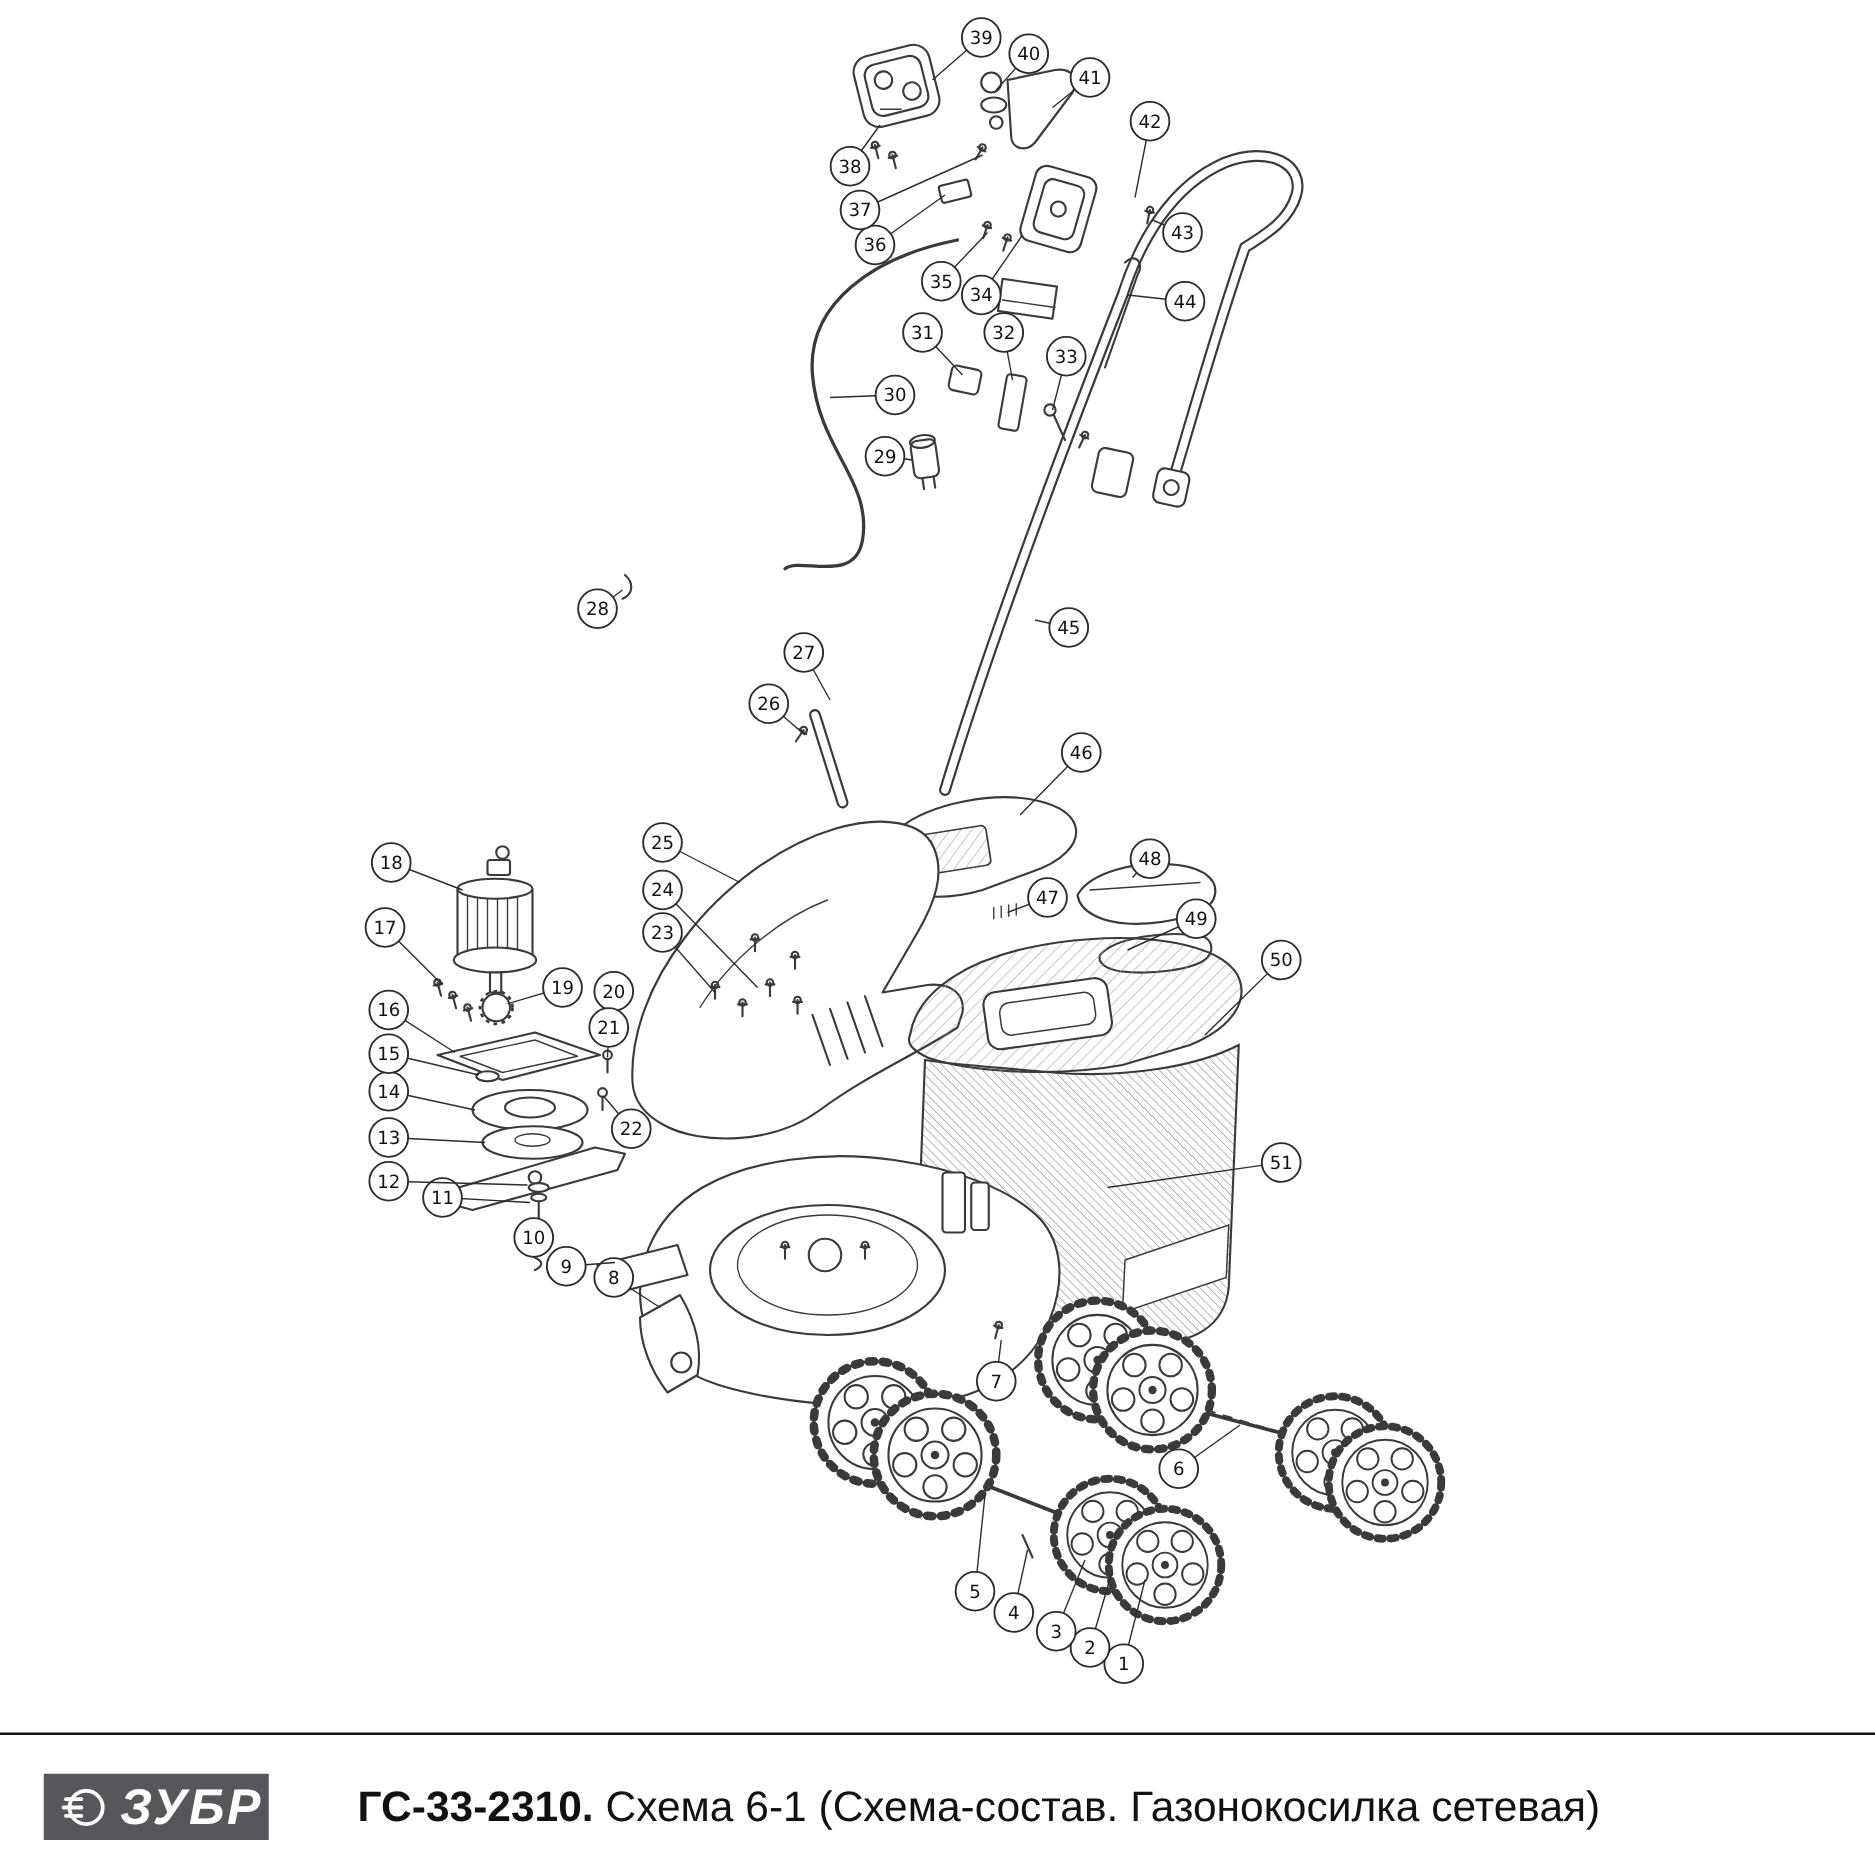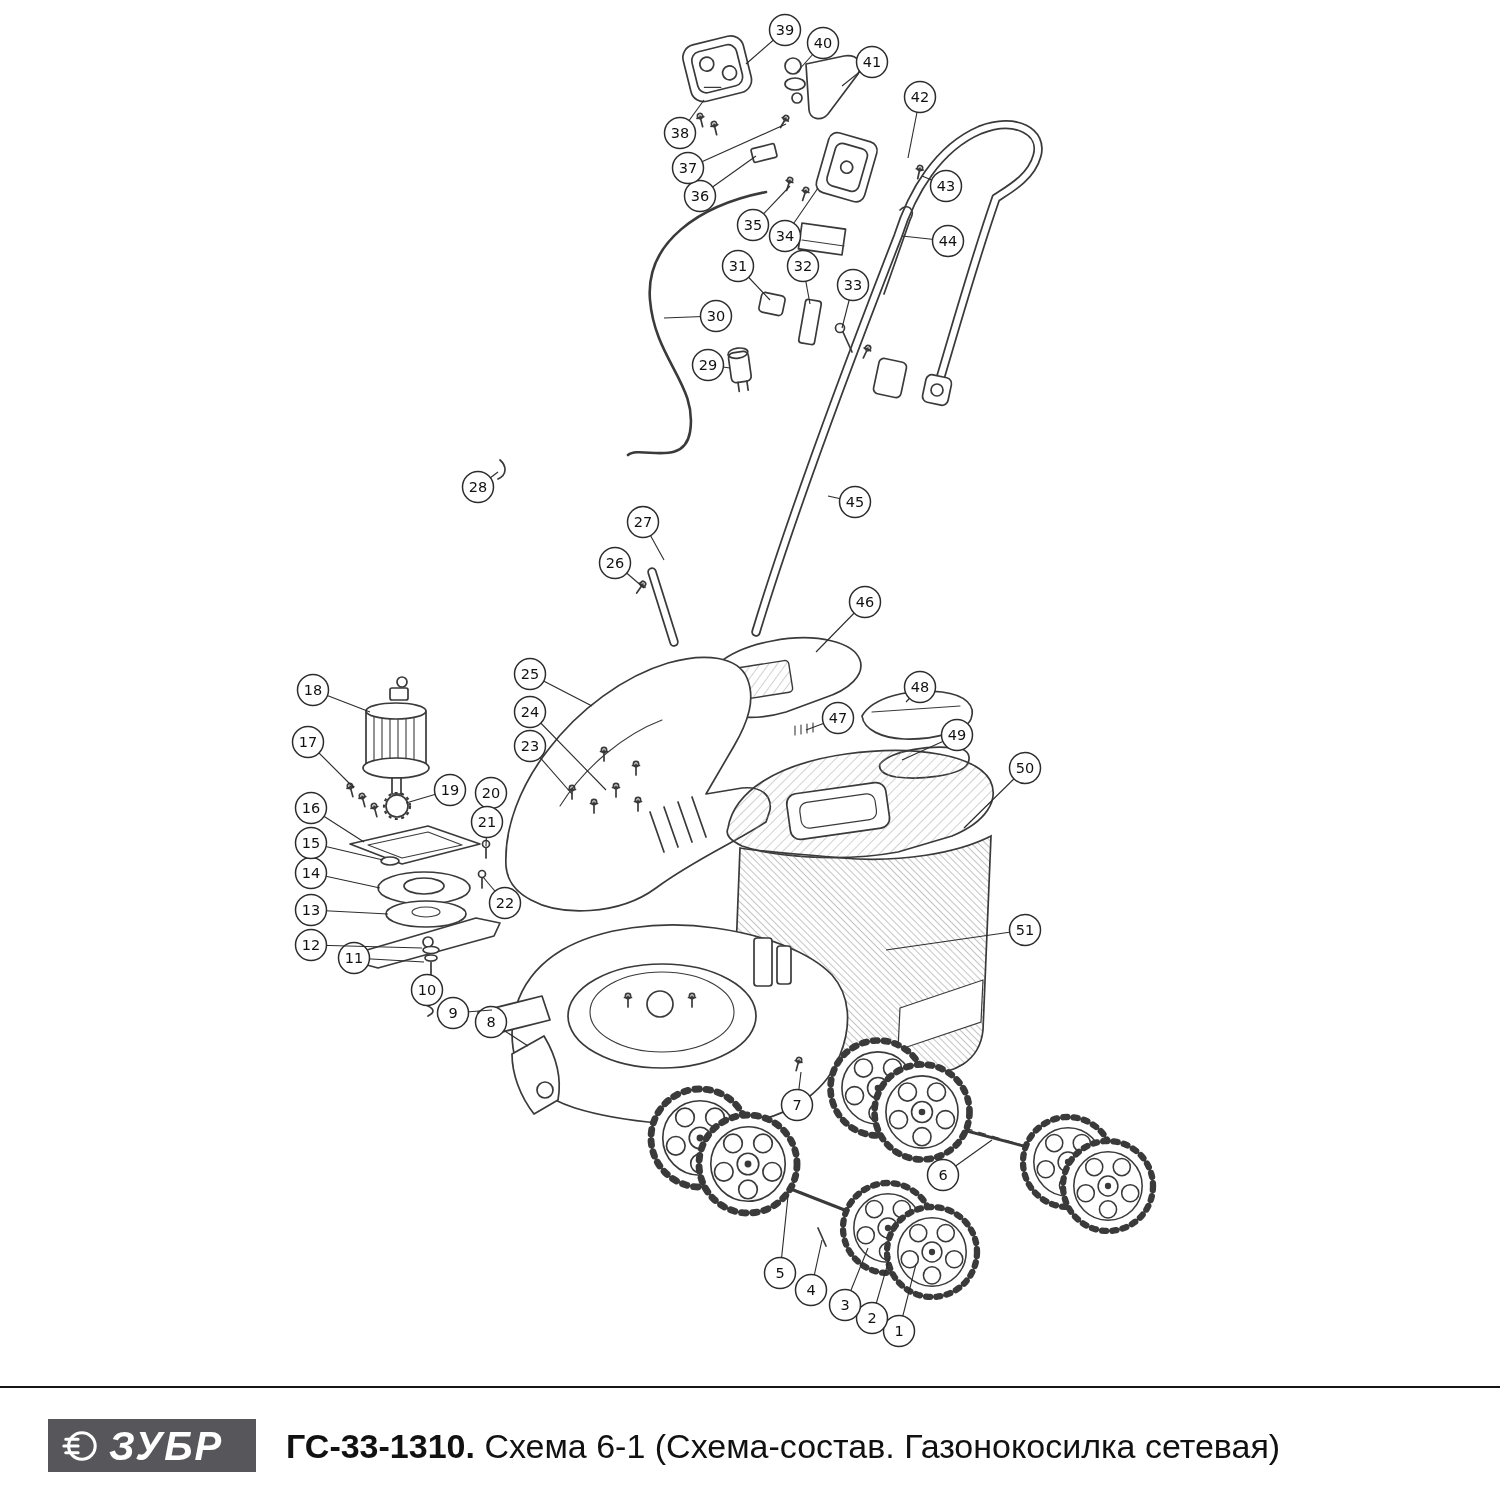--- a/index.html
+++ b/index.html
@@ -18,22 +18,22 @@
   .cable{fill:none;stroke:var(--line,#3a3a3a);stroke-width:2.6;stroke-linecap:round;}
   .rod{fill:none;stroke:var(--line,#3a3a3a);stroke-width:3;stroke-linecap:round;}
 
   
   .leader{stroke:#2c2c2c;stroke-width:1.1;}
   .bubble{fill:#fff;stroke:#2c2c2c;stroke-width:1.5;}
   .bubble-num{font-family:"DejaVu Sans",sans-serif;font-size:14.5px;fill:#111;text-anchor:middle;}
 
   
   .footer-line{position:absolute;left:0;top:1386px;width:1500px;border-top:2px solid #151515;}
-  .logo{position:absolute;left:35px;top:1419px;width:208px;height:53px;background:var(--logo-bg,#57575b);
-        display:flex;align-items:center;gap:10px;padding-left:13px;box-sizing:border-box;margin-left:13px;}
+  .logo{position:absolute;left:35px;top:1419px;width:180px;height:53px;background:var(--logo-bg,#57575b);
+        display:flex;align-items:center;gap:10px;padding-left:13px;box-sizing:border-box;}
   .logo-text{color:#fff;font-weight:700;font-style:italic;font-size:40px;letter-spacing:2px;line-height:1;}
   .caption{position:absolute;left:286px;top:1427px;font-size:34px;color:var(--text,#111);white-space:nowrap;}
   .caption .model{font-weight:700;}
 </style>
 </head>
 <body>
 
 <div class="page">
 
   <svg id="diagram-svg" width="1500" height="1500" viewBox="0 0 1500 1500">
@@ -505,16 +505,16 @@
 
   <div class="logo">
     <svg width="38" height="38" viewBox="0 0 40 40">
       <circle cx="22" cy="20" r="14" fill="none" stroke="#fff" stroke-width="3.2"></circle>
       <path d="M5 13 h13 M3 20 h15 M5 27 h13" stroke="#fff" stroke-width="3.2" fill="none" stroke-linecap="round"></path>
     </svg>
     <span class="logo-text">ЗУБР</span>
   </div>
 
   <div class="caption">
-    <span class="model">ГС-33-1310.</span><span> Схема 6-1 (Схема-состав. Газонокосилка сетевая)</span>
+    <span class="model">ГС-33-2310.</span><span> Схема 6-1 (Схема-состав. Газонокосилка сетевая)</span>
   </div>
 
 </div>
 
 </body></html>

